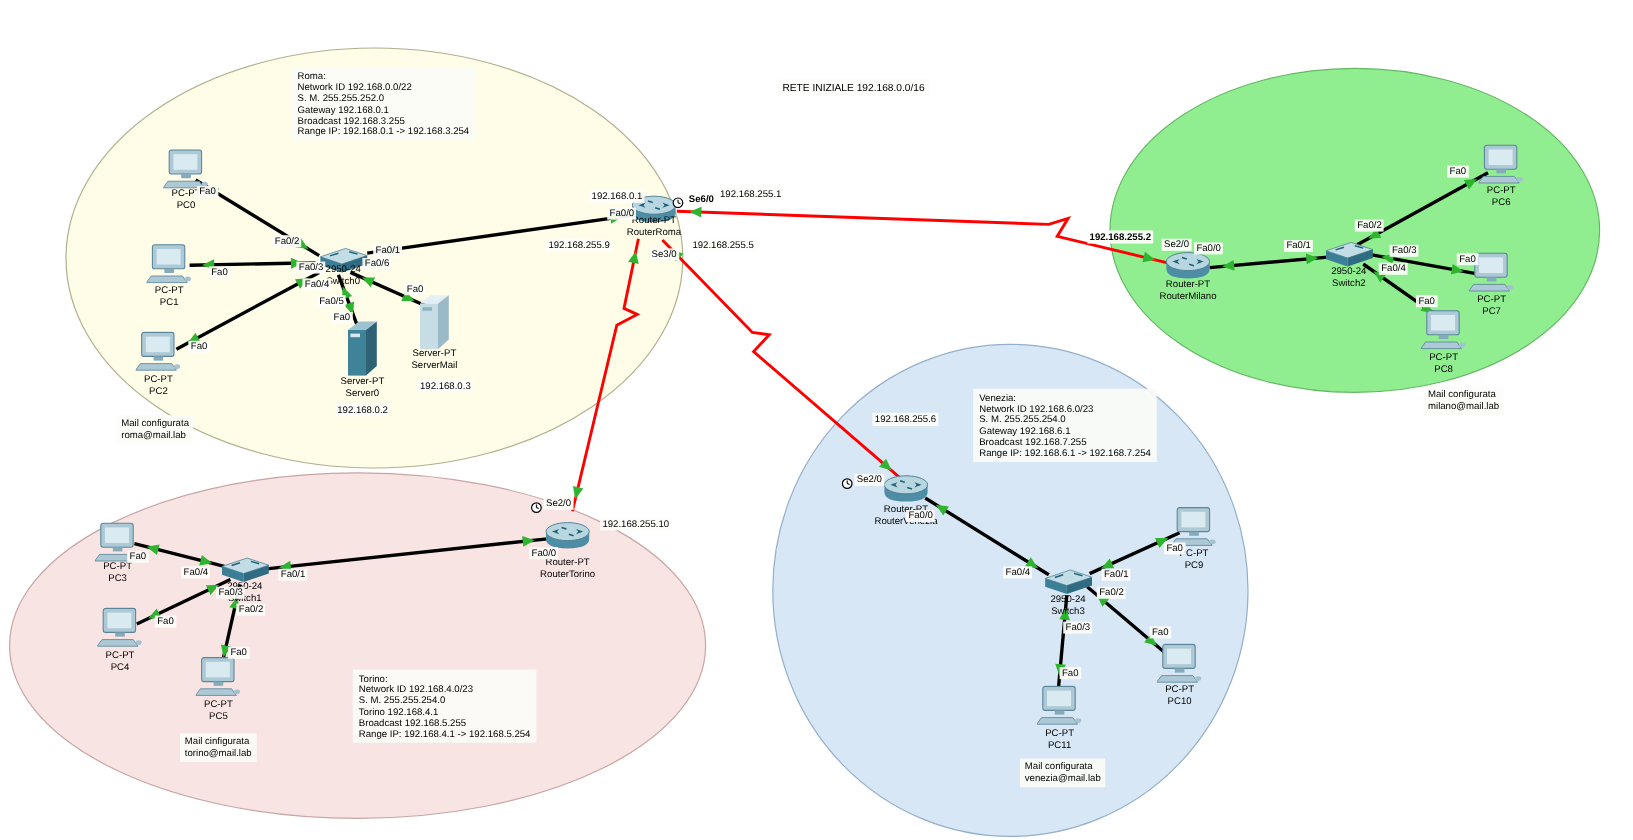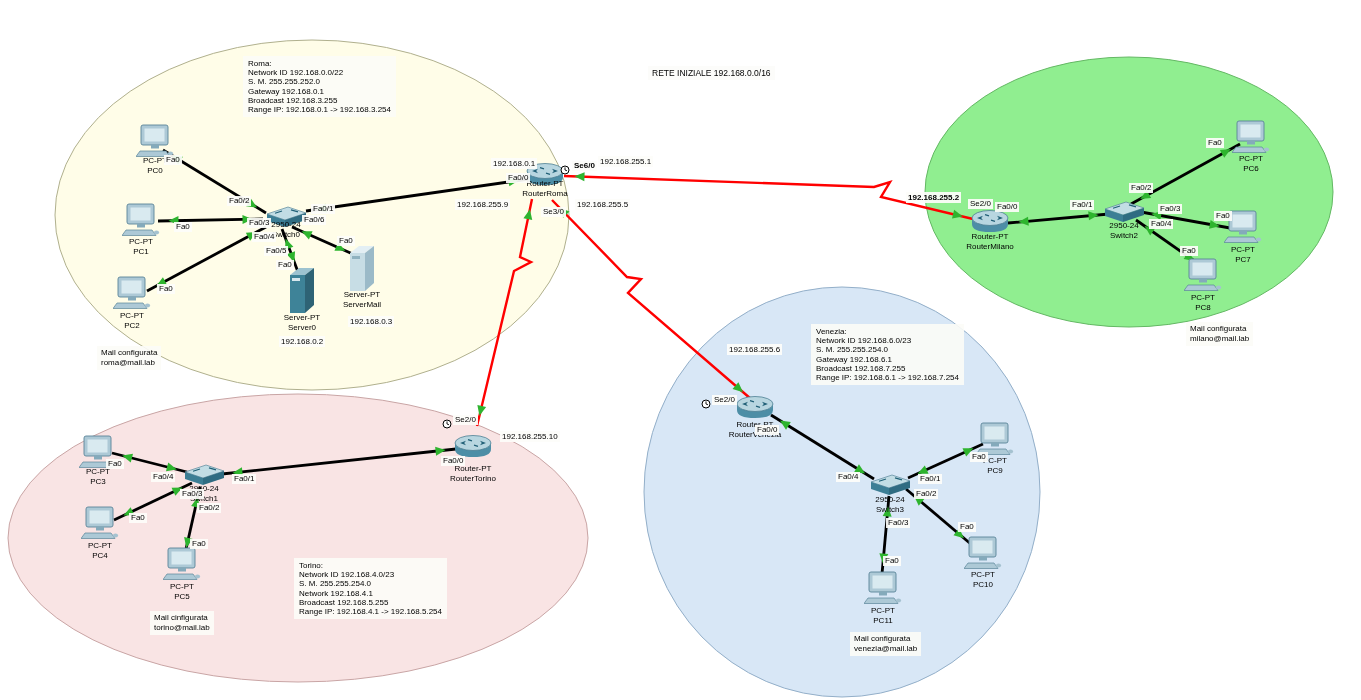--- a/index.html
+++ b/index.html
@@ -365,21 +365,21 @@
         <div>Range IP: 192.168.6.1 -&gt; 192.168.7.254</div>
       </div>
       <div class="mailnote" style="left: 850px; top: 632px;">
         <div>Mail configurata</div>
         <div>venezia@mail.lab</div>
       </div>
       <div class="infobox" style="left: 274px; top: 558px; margin-left: 20px;">
         <div>Torino:</div>
         <div>Network ID 192.168.4.0/23</div>
         <div>S. M. 255.255.254.0</div>
-        <div>Network 192.168.4.1</div>
+        <div>Torino 192.168.4.1</div>
         <div>Broadcast 192.168.5.255</div>
         <div>Range IP: 192.168.4.1 -&gt; 192.168.5.254</div>
       </div>
       <div class="mailnote" style="left: 150px; top: 611px;">
         <div>Mail cinfigurata</div>
         <div>torino@mail.lab</div>
       </div>
       <div class="plabel" style="left: 164px; top: 155px;">Fa0</div>
       <div class="plabel" style="left: 227px; top: 196px;">Fa0/2</div>
       <div class="plabel" style="left: 174px; top: 222px;">Fa0</div>

